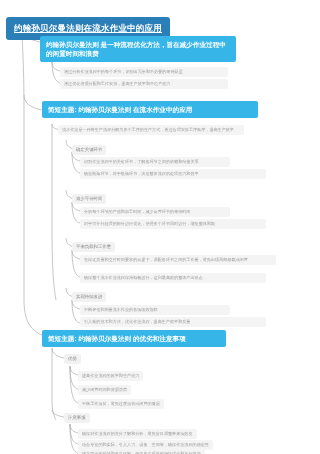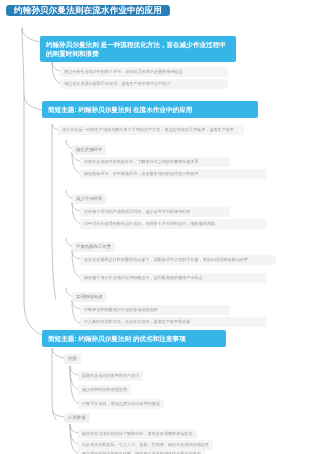--- a/index.html
+++ b/index.html
@@ -9,29 +9,30 @@
     font-family:"Liberation Sans","DejaVu Sans",sans-serif;
     position:relative;overflow:hidden;
     -webkit-font-smoothing:antialiased;
   }
   #canvas{position:absolute;inset:0;width:300px;height:454px;}
   svg.links{position:absolute;left:0;top:0;width:300px;height:454px;pointer-events:none;}
   .node{position:absolute;box-sizing:border-box;}
 
   
   .root{
-    left:6px;top:5px;
+    left:6px;top:17px;
     background:#2b7fb8;
     color:#ffffff;
     font-size:8.5px;font-weight:bold;
     line-height:11px;
-    padding:0 8px;
+    padding:6px 8px;
     border-radius:3px;
     letter-spacing:.2px;
     white-space:nowrap;
+    text-decoration:underline;
   }
   
   .l1{
     background:#35b5e8;
     color:#ffffff;
     font-weight:bold;
     font-size:6.6px;
     line-height:9px;
     padding:4px 6px;
     border-radius:2px;

